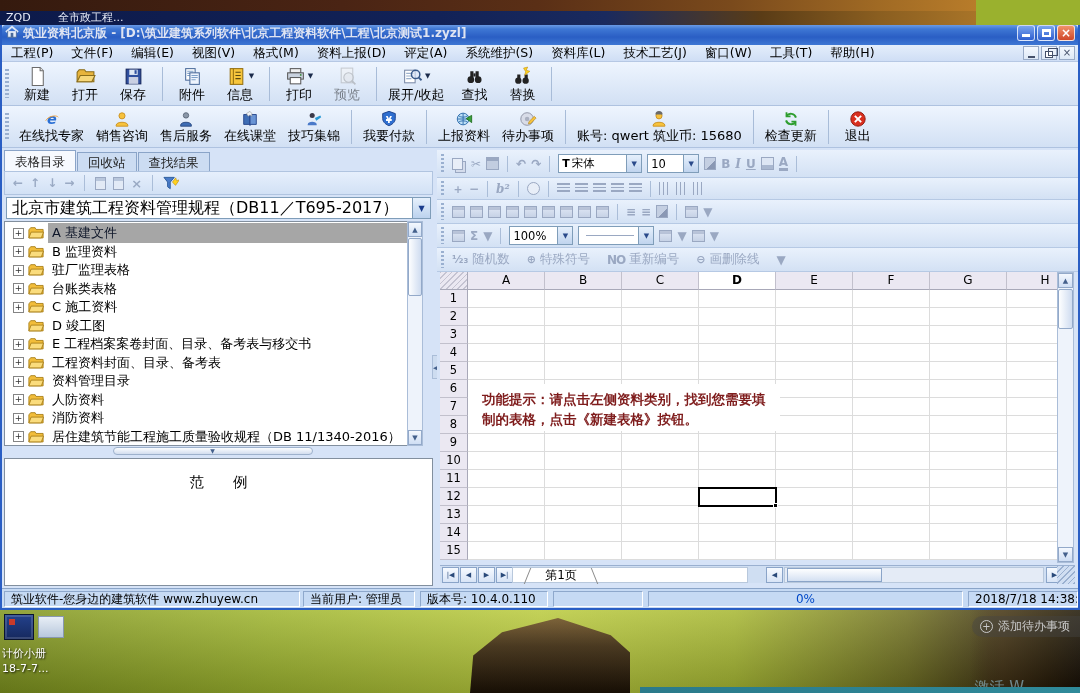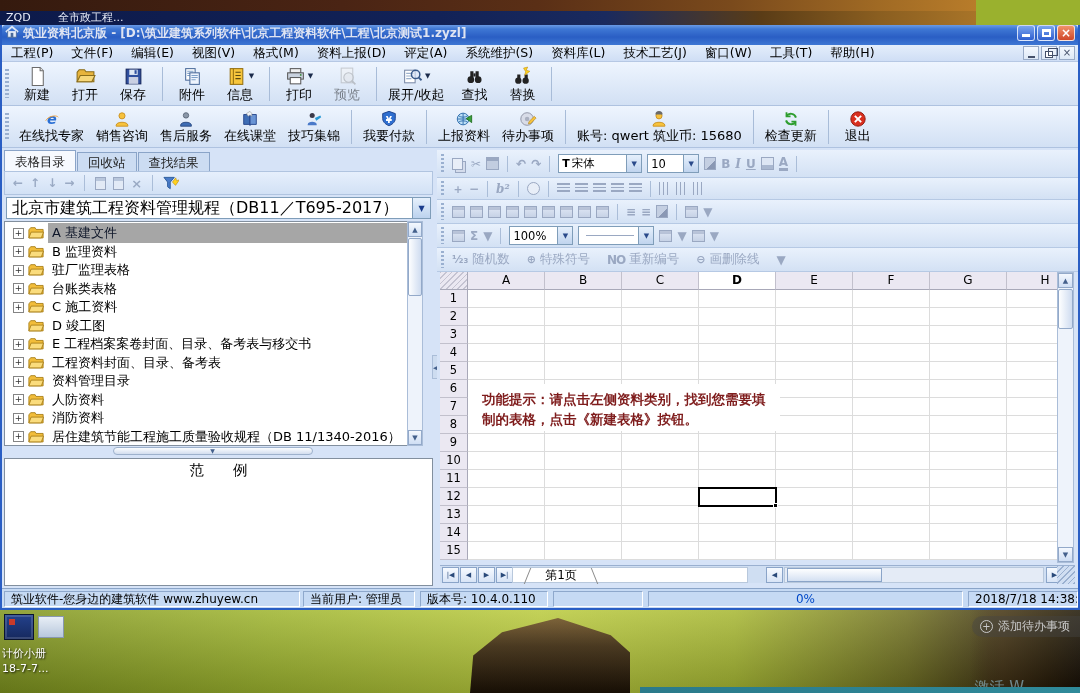--- a/index.html
+++ b/index.html
@@ -86,21 +86,21 @@
   .ficon{flex:none;display:flex}
   .ficon svg{width:16px;height:14px}
   .tlabel{padding:1px 4px;flex:1}
   .trow.sel .tlabel{background:#a6a6a6;color:#0f172a}
   .tree-vscroll{position:absolute;left:405px;top:71px;width:16px;height:225px;background:#eef3fb;border:1px solid #aabdd8}
   .sbbtn{position:absolute;left:0;width:14px;height:15px;background:linear-gradient(#f4f8fe,#cfdef4);border:1px solid #93a9c9;color:#44608c;font-size:7px;text-align:center;line-height:14px}
   .sbthumb{position:absolute;left:0;width:14px;background:linear-gradient(90deg,#fdfeff,#cfdcf0);border:1px solid #93a9c9;border-radius:2px}
   .hsplit{position:absolute;left:2px;top:297px;right:16px;height:9px;display:flex;justify-content:center}
   .hs-pill{width:200px;height:8px;background:linear-gradient(#fbfdff,#d2ddee);border:1px solid #9db1cc;border-radius:4px;display:flex;align-items:center;justify-content:center;color:#44608c;font-size:6px;line-height:6px}
   .example{position:absolute;left:2px;top:308px;right:4px;bottom:2px;background:#fff;border:1px solid #828f9e}
-  .example-title{margin-top:2px;text-align:center;font-size:14.5px;color:#000}
+  .example-title{margin-top:14px;text-align:center;font-size:14.5px;color:#000}
   .splitter-arrow{position:absolute;left:430px;top:330px;width:7px;height:24px;color:#44608c;font-size:7px;line-height:24px;text-align:center;background:#cddcf0;border:1px solid #aabdd8}
 
   
   .rightpanel{position:absolute;left:435px;top:125px;right:0;height:438px;background:#d6e3f7}
   .fr{display:flex;align-items:center;gap:5px;padding:0 4px;background:linear-gradient(#e9f1fc,#d3e1f4);border-bottom:1px solid #b6c9e4}
   .fr1{height:28px}.fr2{height:22px}.fr3{height:24px}.fr4{height:24px}.fr5{height:24px}
   .grip2{width:3px;height:70%;background:repeating-linear-gradient(180deg,#9ab0d0 0 2px,transparent 2px 4px);margin-right:3px;flex:none}
   .vsep{width:1px;height:16px;background:#aabdd8;margin:0 3px;flex:none}
   .fg{color:#9aa8c2;font-size:12px;font-weight:bold;line-height:1;flex:none}
   .fg.it{font-style:italic;font-family:"DejaVu Serif",serif}

